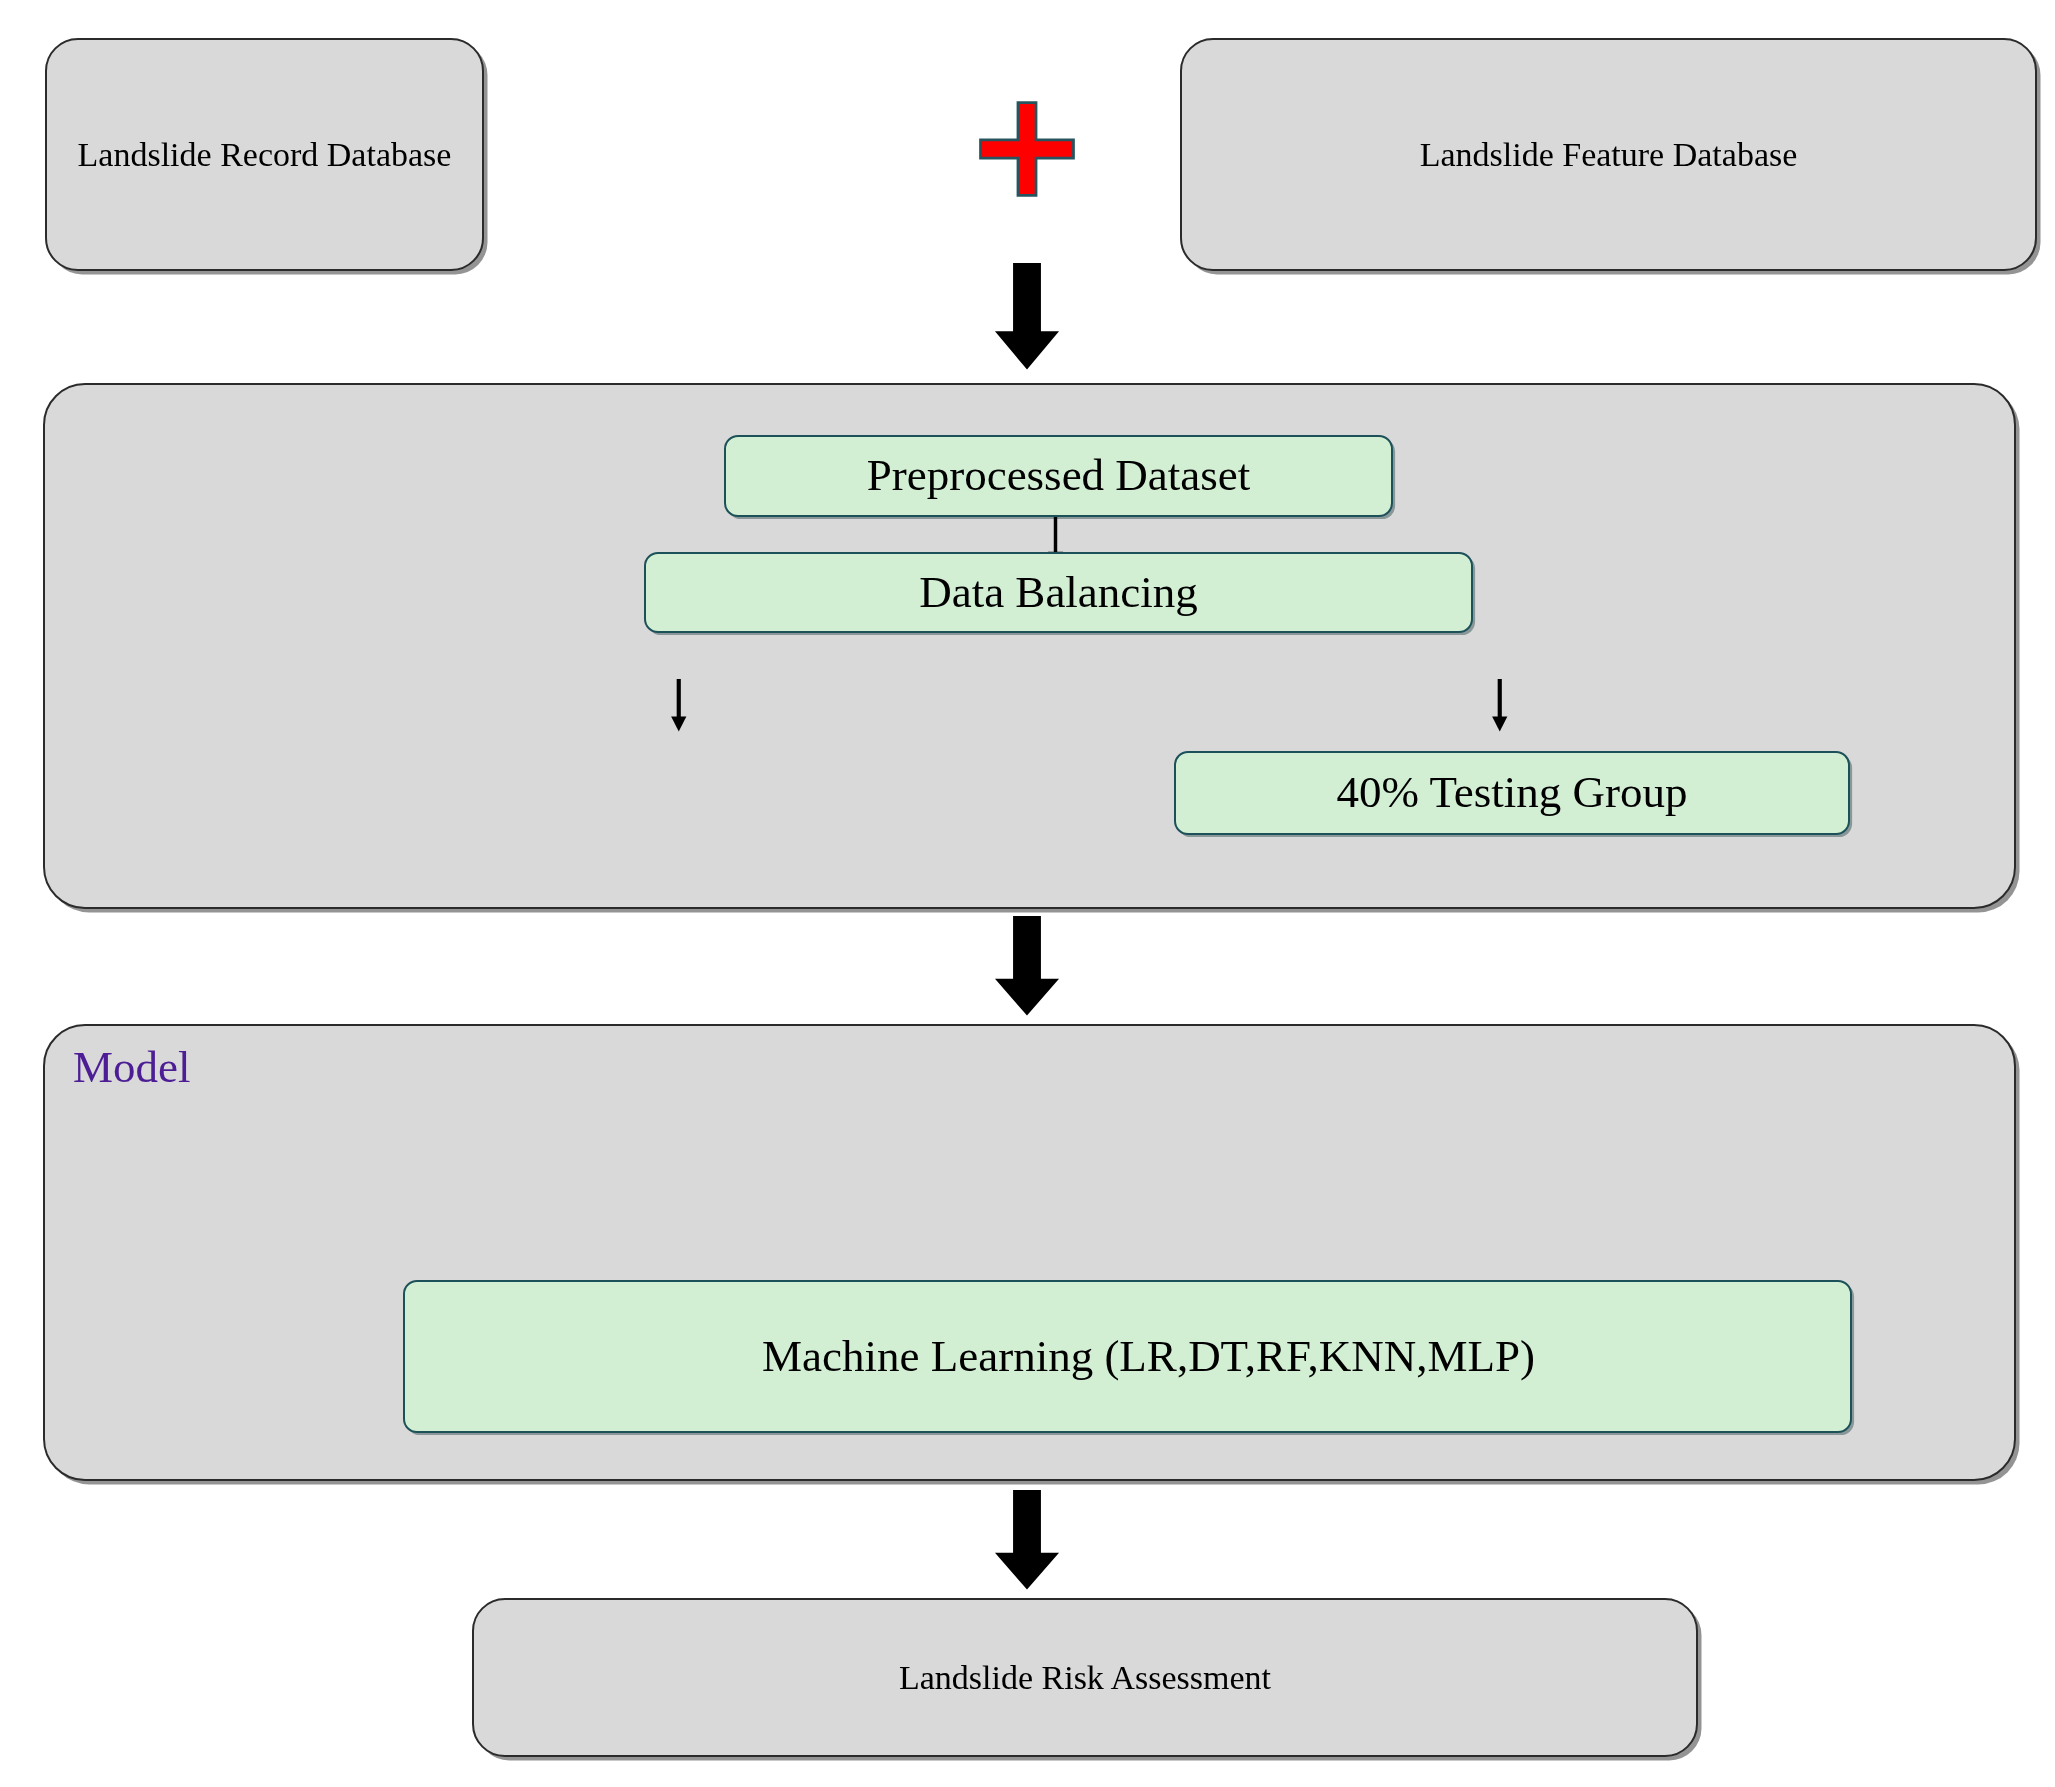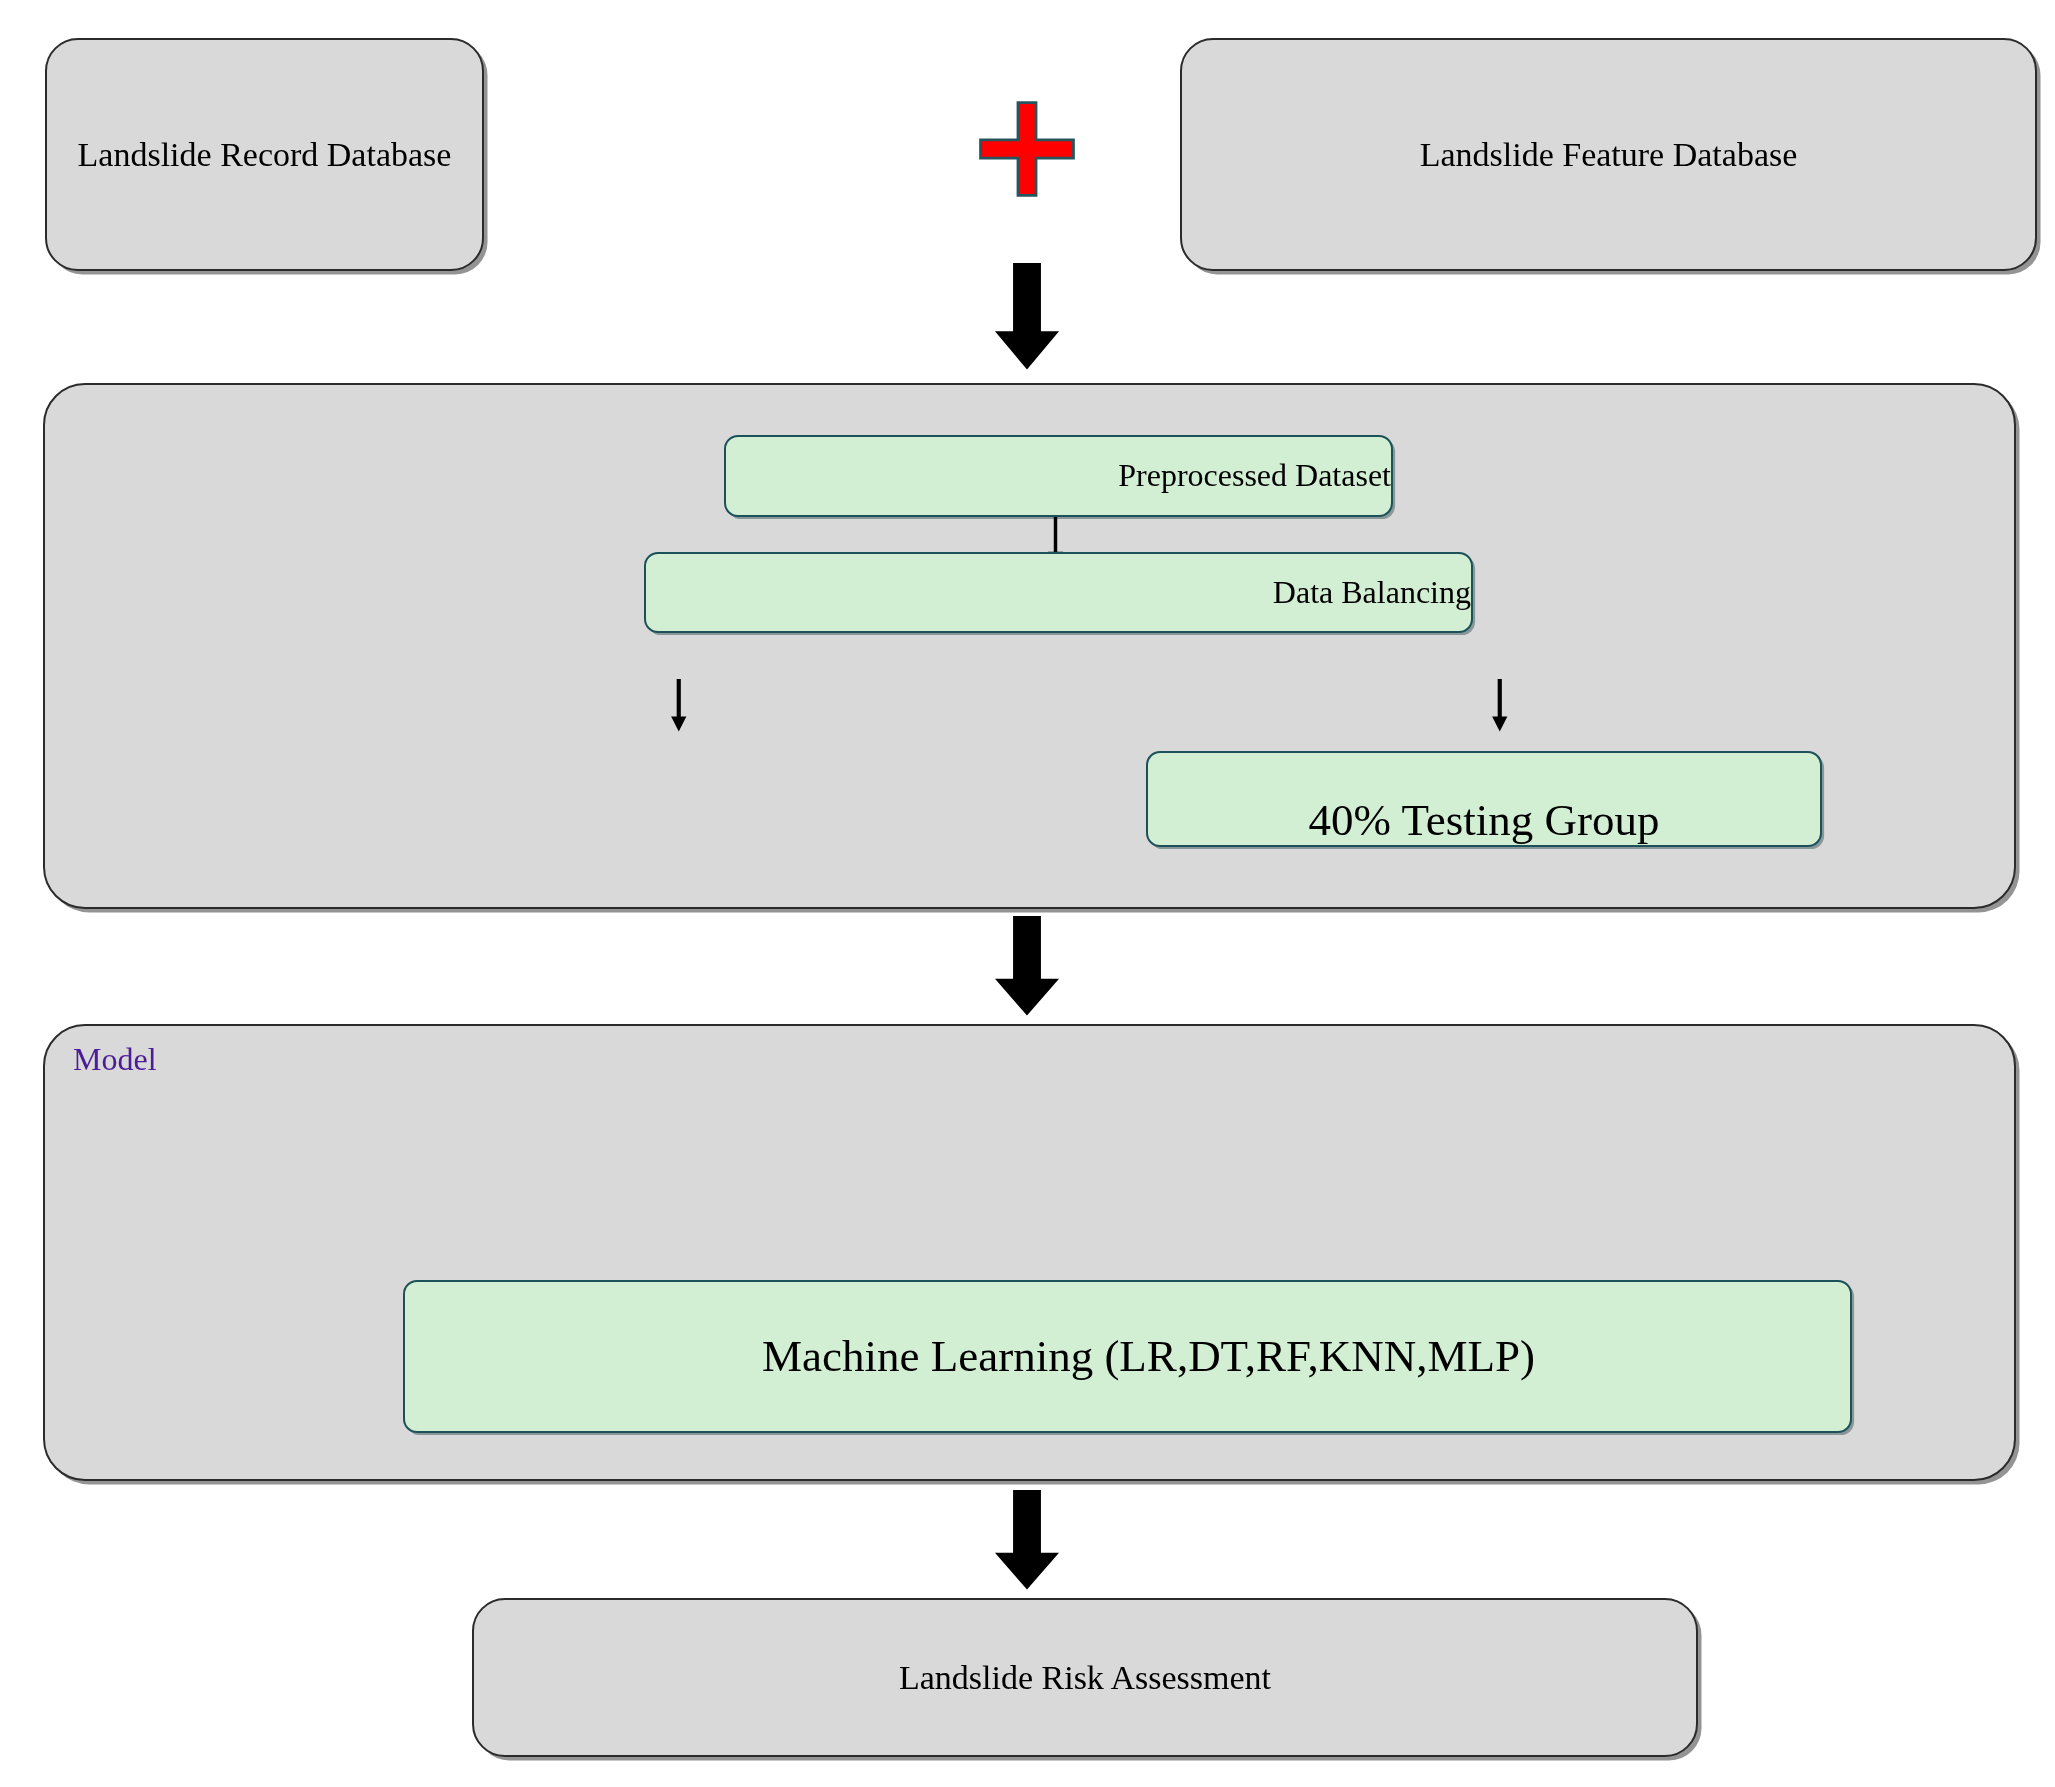--- a/index.html
+++ b/index.html
@@ -51,21 +51,21 @@
     border-radius: 14px;
     box-shadow: 2.8px 2.8px 0 -0.7px rgba(40,70,75,0.45);
   }
 
   .label-topleft {
     position: absolute;
     display: block;
     text-align: left;
     color: #4c1d95;
   }
-  .t-62  { font-size: 32px; justify-content: flex-end; }
+  .t-62  { font-size: 45px; }
   .t-64  { font-size: 45px; }
   .t-66  { font-size: 34px; }
 
   
   .big-arrow {
     position: absolute;
     display: block;
   }
   .big-arrow svg { display: block; }
 
@@ -134,21 +134,21 @@
   </div>
 
   <div class="thin-arrow" style="left:1490px; top:679px; width:19.5px; height:54px;">
     <svg width="19.5" height="54" viewBox="0 0 28 78">
       <line x1="14" y1="0" x2="14" y2="62" stroke="#000" stroke-width="6"></line>
       <path d="M14 76 L3 54 L25 54 Z" fill="#000000"></path>
     </svg>
   </div>
 
 
-  <div class="node green-node t-64" style="left:1146px; top:751px; width:676px; height:96px;align-items:flex-end;">
+  <div class="node green-node t-64" style="left:1174px; top:751px; width:676px; height:84px;">
     <span>40%  Testing Group</span>
   </div>
 
   <div class="big-arrow" style="left:992px; top:916px; width:70px; height:101px;">
     <svg width="70" height="101" viewBox="0 0 100 145">
       <path d="M30 0 L70 0 L70 90 L96 90 L50 143 L4 90 L30 90 Z" fill="#000000"></path>
     </svg>
   </div>
 
   <div class="gray-container" style="position:absolute; left:43px; top:1024px; width:1969px; height:453px;">

